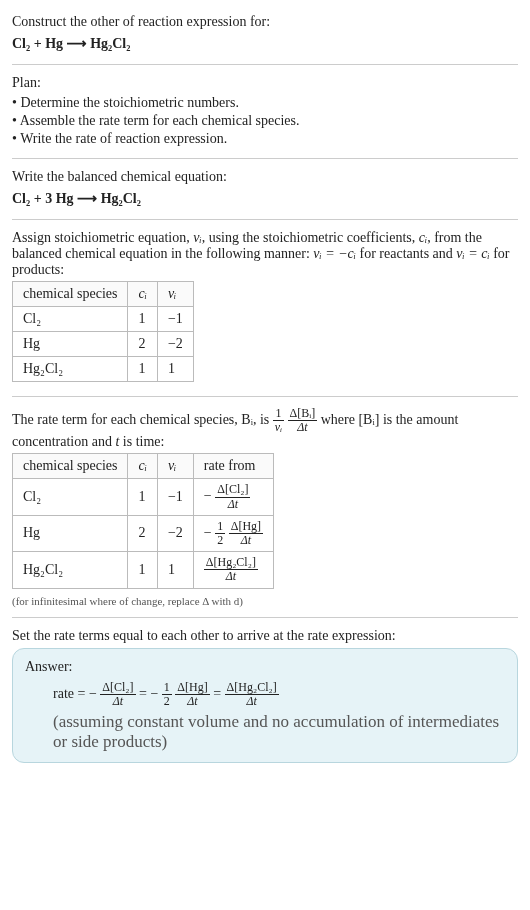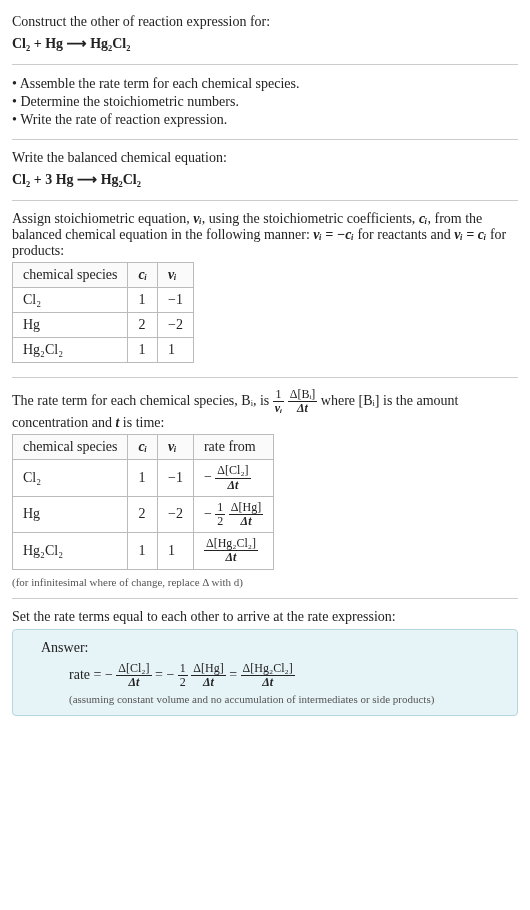--- a/index.html
+++ b/index.html
@@ -49,65 +49,66 @@
       background: #fafafa;
     }
     .small-note {
       font-size: 11px;
       color: #555;
       padding-top: 2px;
     }
     .answer-box {
       background: #e6f3f7;
       border: 1px solid #b8d6de;
-      border-radius: 4px;
-      padding: 10px 28px;
+      border-radius: 12px;
+      padding: 10px 12px;
       margin-top: 4px;
     }
     .answer-title {
       font-size: 14px;
       margin-bottom: 4px;
     }
     .answer-eq {
       font-size: 14px;
       padding-left: 28px;
       padding-top: 2px;
       padding-bottom: 2px;
     }
     .answer-note {
-      font-size: 11px;
+      font-size: 17px;
       color: #555;
       padding-left: 28px;
       padding-top: 2px;
     }
     .frac {
       display: inline-block;
       vertical-align: middle;
       text-align: center;
       font-size: 12px;
     }
     .frac .num { display: block; border-bottom: 1px solid #222; padding: 0 2px; line-height: 1.1; }
     .frac .den { display: block; padding: 0 2px; line-height: 1.1; }
     .rate-cell { white-space: nowrap; }
-    .ital { font-style: italic; font-weight: bold; }
+    .ital { font-style: italic; }
   </style>
 </head>
 <body>
 
 <div class="section">
   <div class="heading">Construct the other of reaction expression for:</div>
   <div class="eq">Cl₂ + Hg ⟶ Hg₂Cl₂</div>
 </div>
 
 <hr class="divider">
 
 <div class="section">
+  <div class="heading">Plan:</div>
   <div class="bullets">
+    <div class="bullet-item">• Determine the stoichiometric numbers.</div>
     <div class="bullet-item">• Assemble the rate term for each chemical species.</div>
-    <div class="bullet-item">• Determine the stoichiometric numbers.</div>
     <div class="bullet-item">• Write the rate of reaction expression.</div>
   </div>
 </div>
 
 <hr class="divider">
 
 <div class="section">
   <div class="heading">Write the balanced chemical equation:</div>
   <div class="eq">Cl₂ + 3 Hg ⟶ Hg₂Cl₂</div>
 </div>

